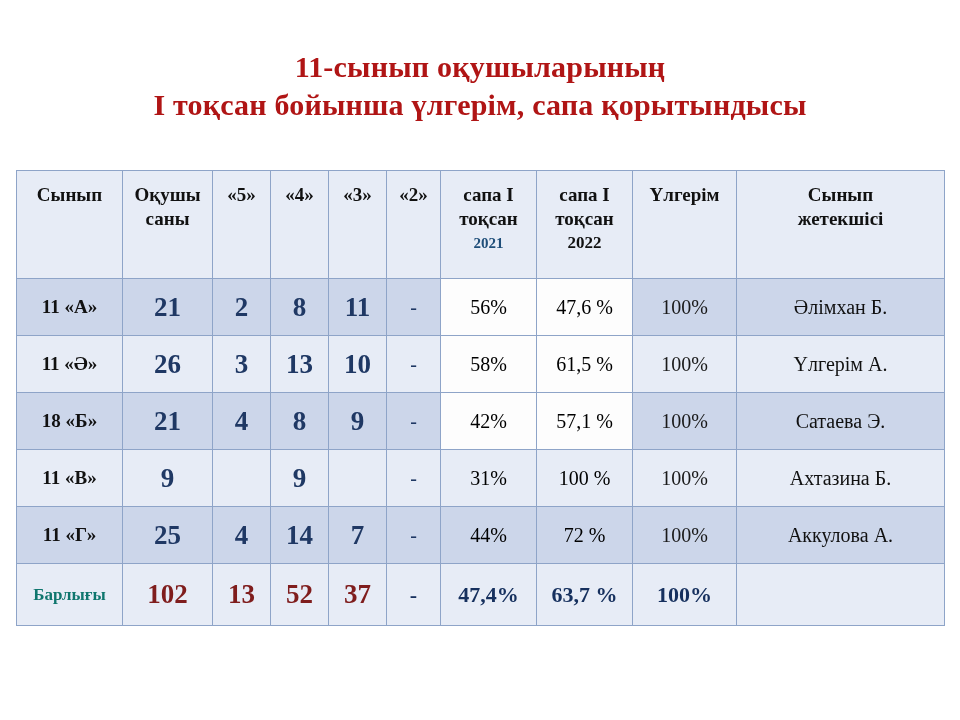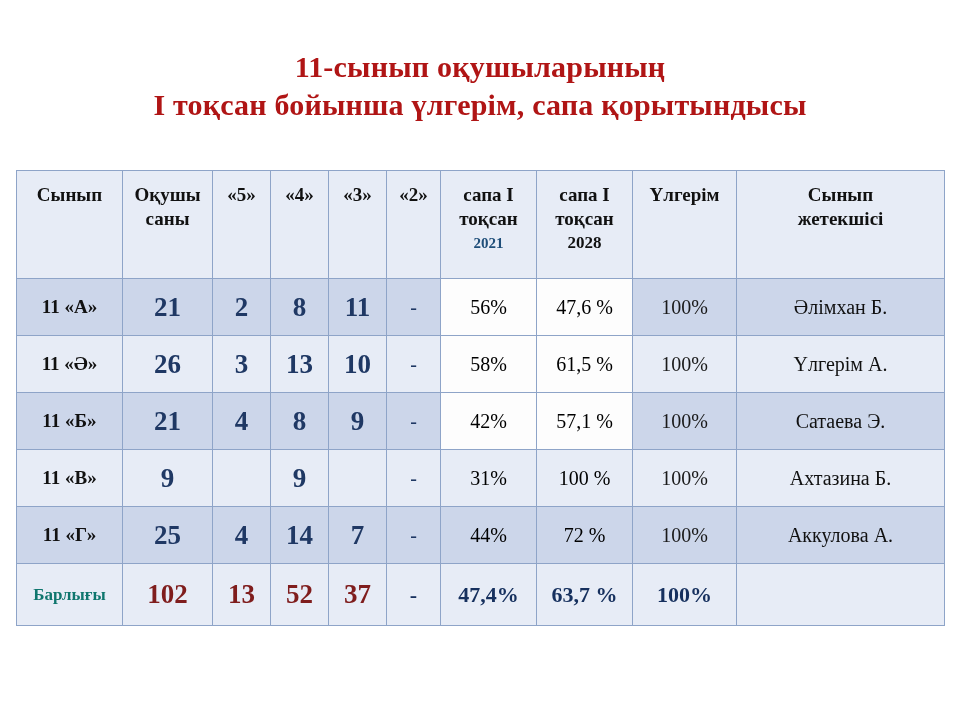--- a/index.html
+++ b/index.html
@@ -182,21 +182,21 @@
           <th>«3»</th>
           <th>«2»</th>
           <th class="small-head">
             <div>сапа I</div>
             <div>тоқсан</div>
             <div class="yr">2021</div>
           </th>
           <th class="mid-head">
             <div>сапа I</div>
             <div>тоқсан</div>
-            <div class="yr">2028</div>
+            <div class="yr">2022</div>
           </th>
           <th>Үлгерім</th>
           <th>
             <div>Сынып</div>
             <div>жетекшісі</div>
           </th>
         </tr>
       </thead>
       <tbody>
         <tr class="data-row row-dark">
@@ -217,21 +217,21 @@
           <td class="num">3</td>
           <td class="num">13</td>
           <td class="num">10</td>
           <td class="dash">-</td>
           <td class="pct white-bg">58%</td>
           <td class="pct white-bg">61,5 %</td>
           <td class="perf">100%</td>
           <td class="teacher">Үлгерім А.</td>
         </tr>
         <tr class="data-row row-dark">
-          <td class="cls">11 «Б»</td>
+          <td class="cls">18 «Б»</td>
           <td class="num">21</td>
           <td class="num">4</td>
           <td class="num">8</td>
           <td class="num">9</td>
           <td class="dash">-</td>
           <td class="pct white-bg">42%</td>
           <td class="pct white-bg">57,1 %</td>
           <td class="perf">100%</td>
           <td class="teacher">Сатаева Э.</td>
         </tr>

